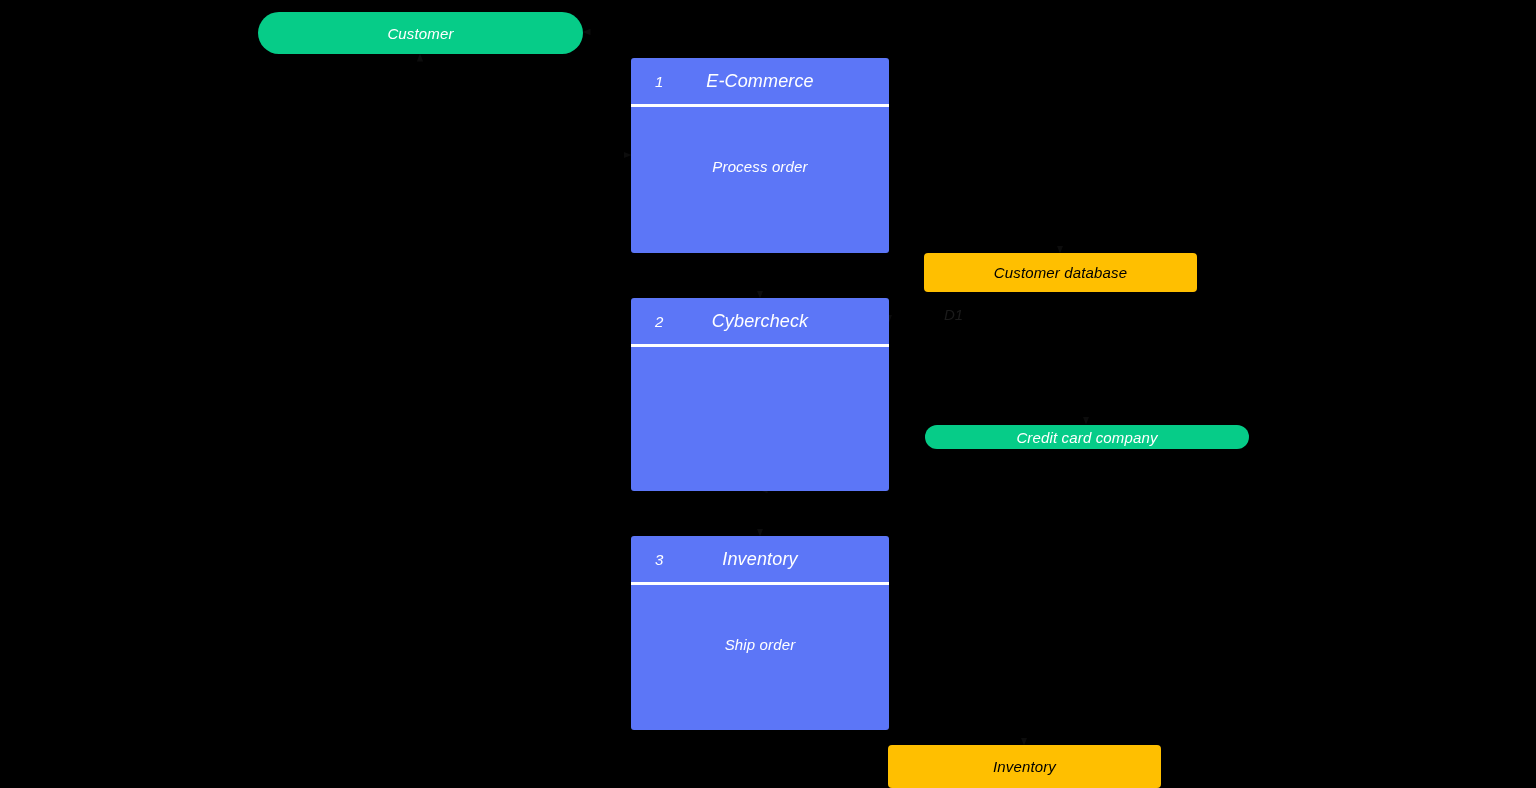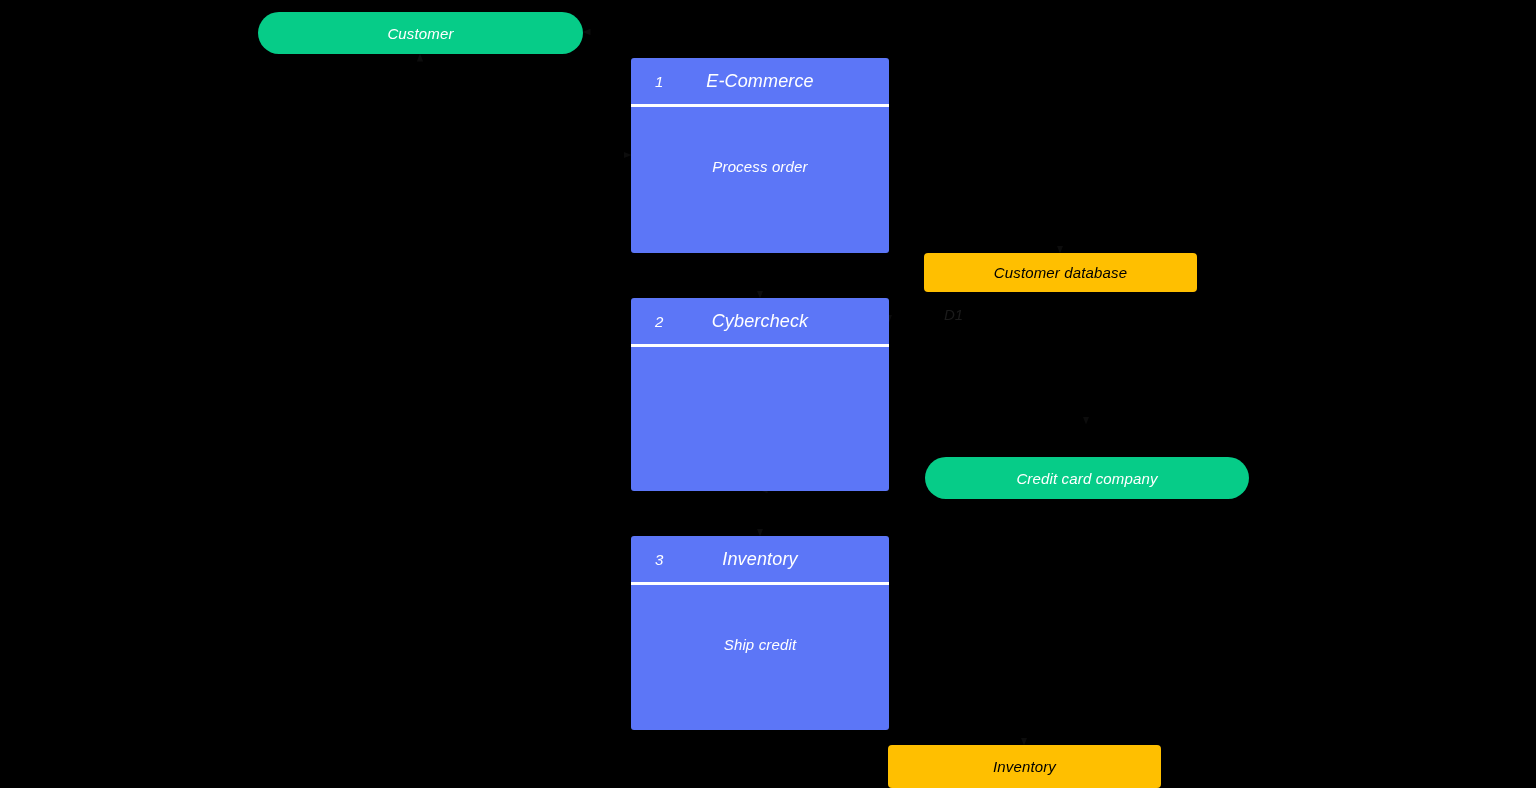--- a/index.html
+++ b/index.html
@@ -187,31 +187,31 @@
     <span class="datastore-label">Customer database</span>
   </div>
 
   <div class="node process" style="left:631px; top:298px; width:258px; height:193px;">
     <div class="process-header">
       <span class="process-number">2</span>
       <span class="process-title">Cybercheck</span>
     </div>
   </div>
 
-  <div class="node entity" style="left:925px; top:425px; width:324px; height:42px;margin-top:32px;">
+  <div class="node entity" style="left:925px; top:425px; width:324px; height:24px;">
     <span class="entity-label">Credit card company</span>
   </div>
 
   <div class="node process" style="left:631px; top:536px; width:258px; height:194px;">
     <div class="process-header">
       <span class="process-number">3</span>
       <span class="process-title">Inventory</span>
     </div>
     <div class="process-body">
-      <span class="process-desc">Ship credit</span>
+      <span class="process-desc">Ship order</span>
     </div>
   </div>
 
   <div class="node datastore" style="left:888px; top:745px; width:273px; height:43px;">
     <span class="datastore-id">D2</span>
     <span class="datastore-label">Inventory</span>
   </div>
 
 </div>
 

